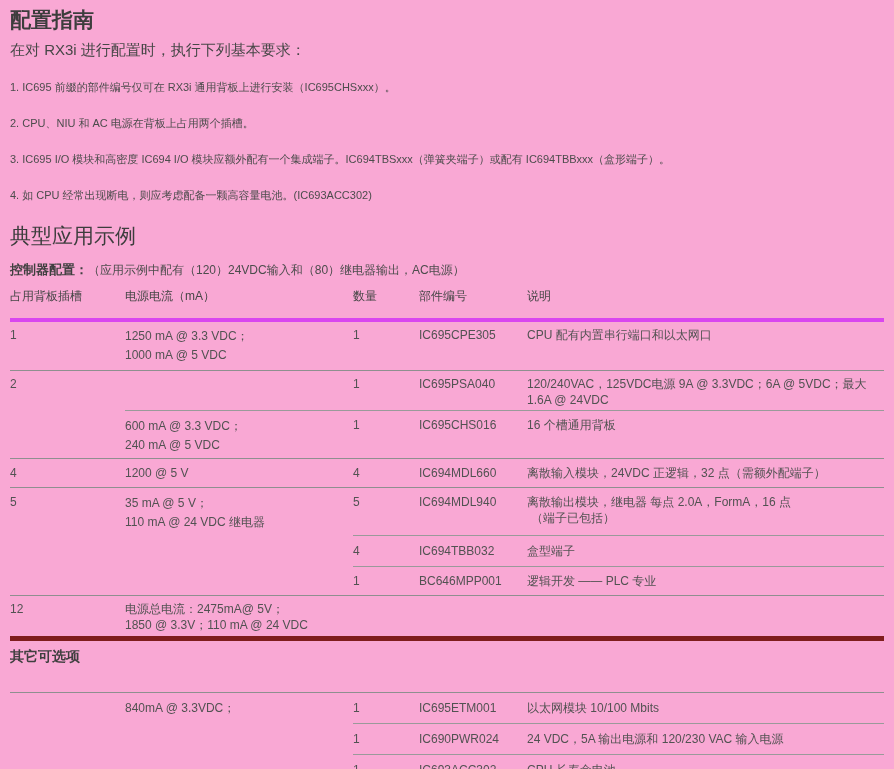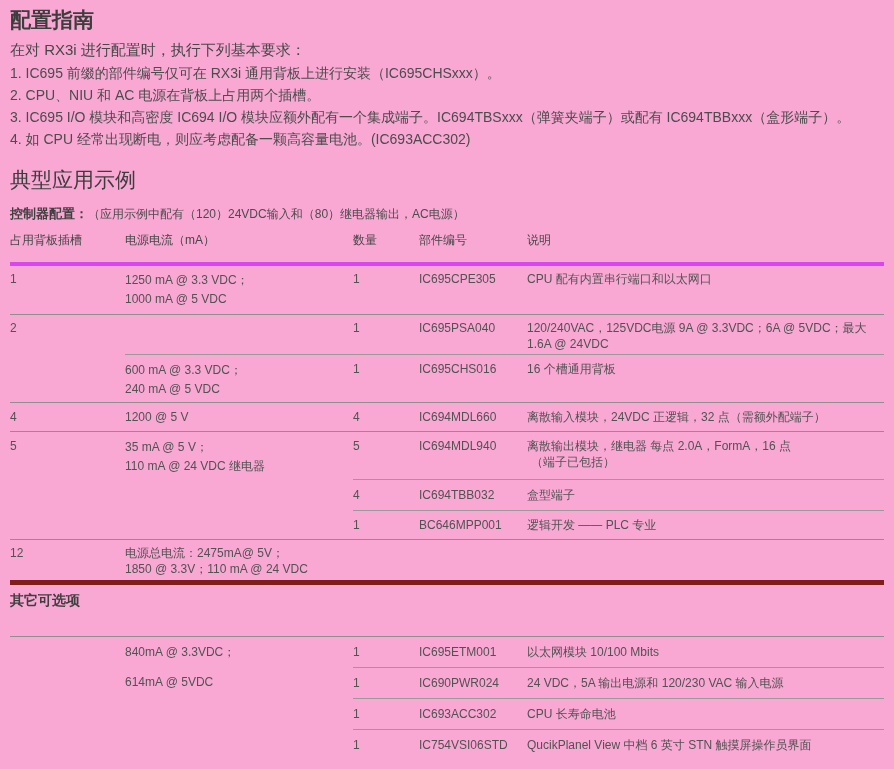--- a/index.html
+++ b/index.html
@@ -4,21 +4,21 @@
 <style>
   html,body{margin:0;padding:0;background:#ffffff;}
   .page{position:relative;width:894px;height:769px;background:#f9a8d4;overflow:hidden;
         font-family:"Liberation Sans","DejaVu Sans",sans-serif;color:#4a4a4a;}
   .content{padding:8px 10px 0 10px;}
 
   
   .h-main{font-size:21px;font-weight:bold;color:#3d3d3d;line-height:24px;margin:0;}
   .intro{font-size:15px;color:#474747;line-height:18px;margin-top:9px;}
   .list{margin-top:6px;}
-  .list-item{font-size:14px;line-height:16px;margin-top:6px;color:#4c4c4c;}
+  .list-item{font-size:11px;line-height:16px;margin-top:20px;color:#4c4c4c;}
   .h-main2{font-size:21px;font-weight:normal;color:#3d3d3d;line-height:24px;margin-top:21px;}
   .config-line{margin-top:14px;font-size:12px;line-height:16px;}
   .config-label{font-weight:bold;font-size:13px;color:#3f3f3f;}
   .config-desc{font-size:12px;color:#4c4c4c;}
 
   
   .tbl{margin-top:10px;}
   .trow{display:flex;align-items:flex-start;}
   .cell{font-size:12px;color:#525252;line-height:16px;}
   .c1{width:115px;flex:none;}
@@ -161,21 +161,20 @@
       </div>
 
       <div class="opt-head">
         <div class="opt-title">其它可选项</div>
       </div>
 
       <div class="trow bt">
         <div class="cell c1 r-opt"></div>
         <div class="cell c2">
           <div class="r-opt">840mA @ 3.3VDC；</div>
-          <div class="r-opt">614mA @ 5VDC</div>
         </div>
         <div class="rightcol">
           <div class="trow r-opt">
             <div class="cell c3">1</div>
             <div class="cell c4">IC695ETM001</div>
             <div class="cell c5 nowrap">以太网模块 10/100 Mbits</div>
           </div>
           <div class="trow bt2 r-opt">
             <div class="cell c3">1</div>
             <div class="cell c4">IC690PWR024</div>

